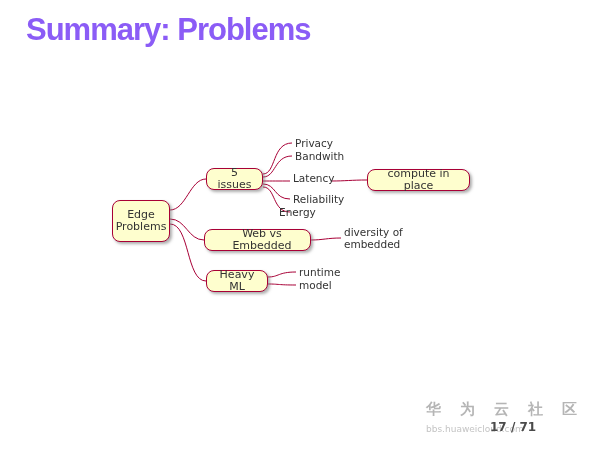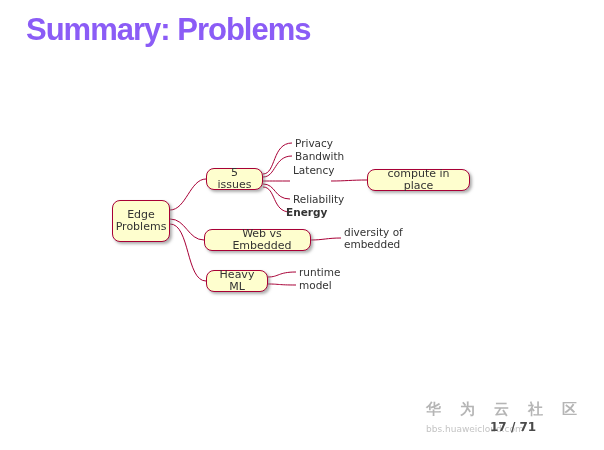--- a/index.html
+++ b/index.html
@@ -75,23 +75,23 @@
   <div class="node" style="left:206px;top:168px;width:57px;height:22px;">5 issues</div>
 
   <div class="node" style="left:204px;top:229px;width:107px;height:22px;padding-left:15px;">Web vs Embedded</div>
 
   <div class="node" style="left:367px;top:169px;width:103px;height:22px;">compute in place</div>
 
   <div class="node" style="left:206px;top:270px;width:62px;height:22px;">Heavy ML</div>
 
   <span class="leaf" style="left:295px;top:137px;">Privacy</span>
   <span class="leaf" style="left:295px;top:150px;">Bandwith</span>
-  <span class="leaf" style="left:293px;top:164px;">Latency</span>
+  <span class="leaf" style="left:293px;top:172px;">Latency</span>
   <span class="leaf" style="left:293px;top:193px;">Reliability</span>
-  <span class="leaf" style="left:286px;top:206px;font-weight:bold;">Energy</span>
+  <span class="leaf" style="left:279px;top:206px;">Energy</span>
   <span class="leaf wrap" style="left:344px;top:226px;width:64px;">diversity of embedded</span>
   <span class="leaf" style="left:299px;top:266px;">runtime</span>
   <span class="leaf" style="left:299px;top:279px;">model</span>
 
   <div class="watermark">
     <div class="wm-cn">华 为 云 社 区</div>
     <div class="wm-url">bbs.huaweicloud.com</div>
     <div class="page-num">17 / 71</div>
   </div>
 

